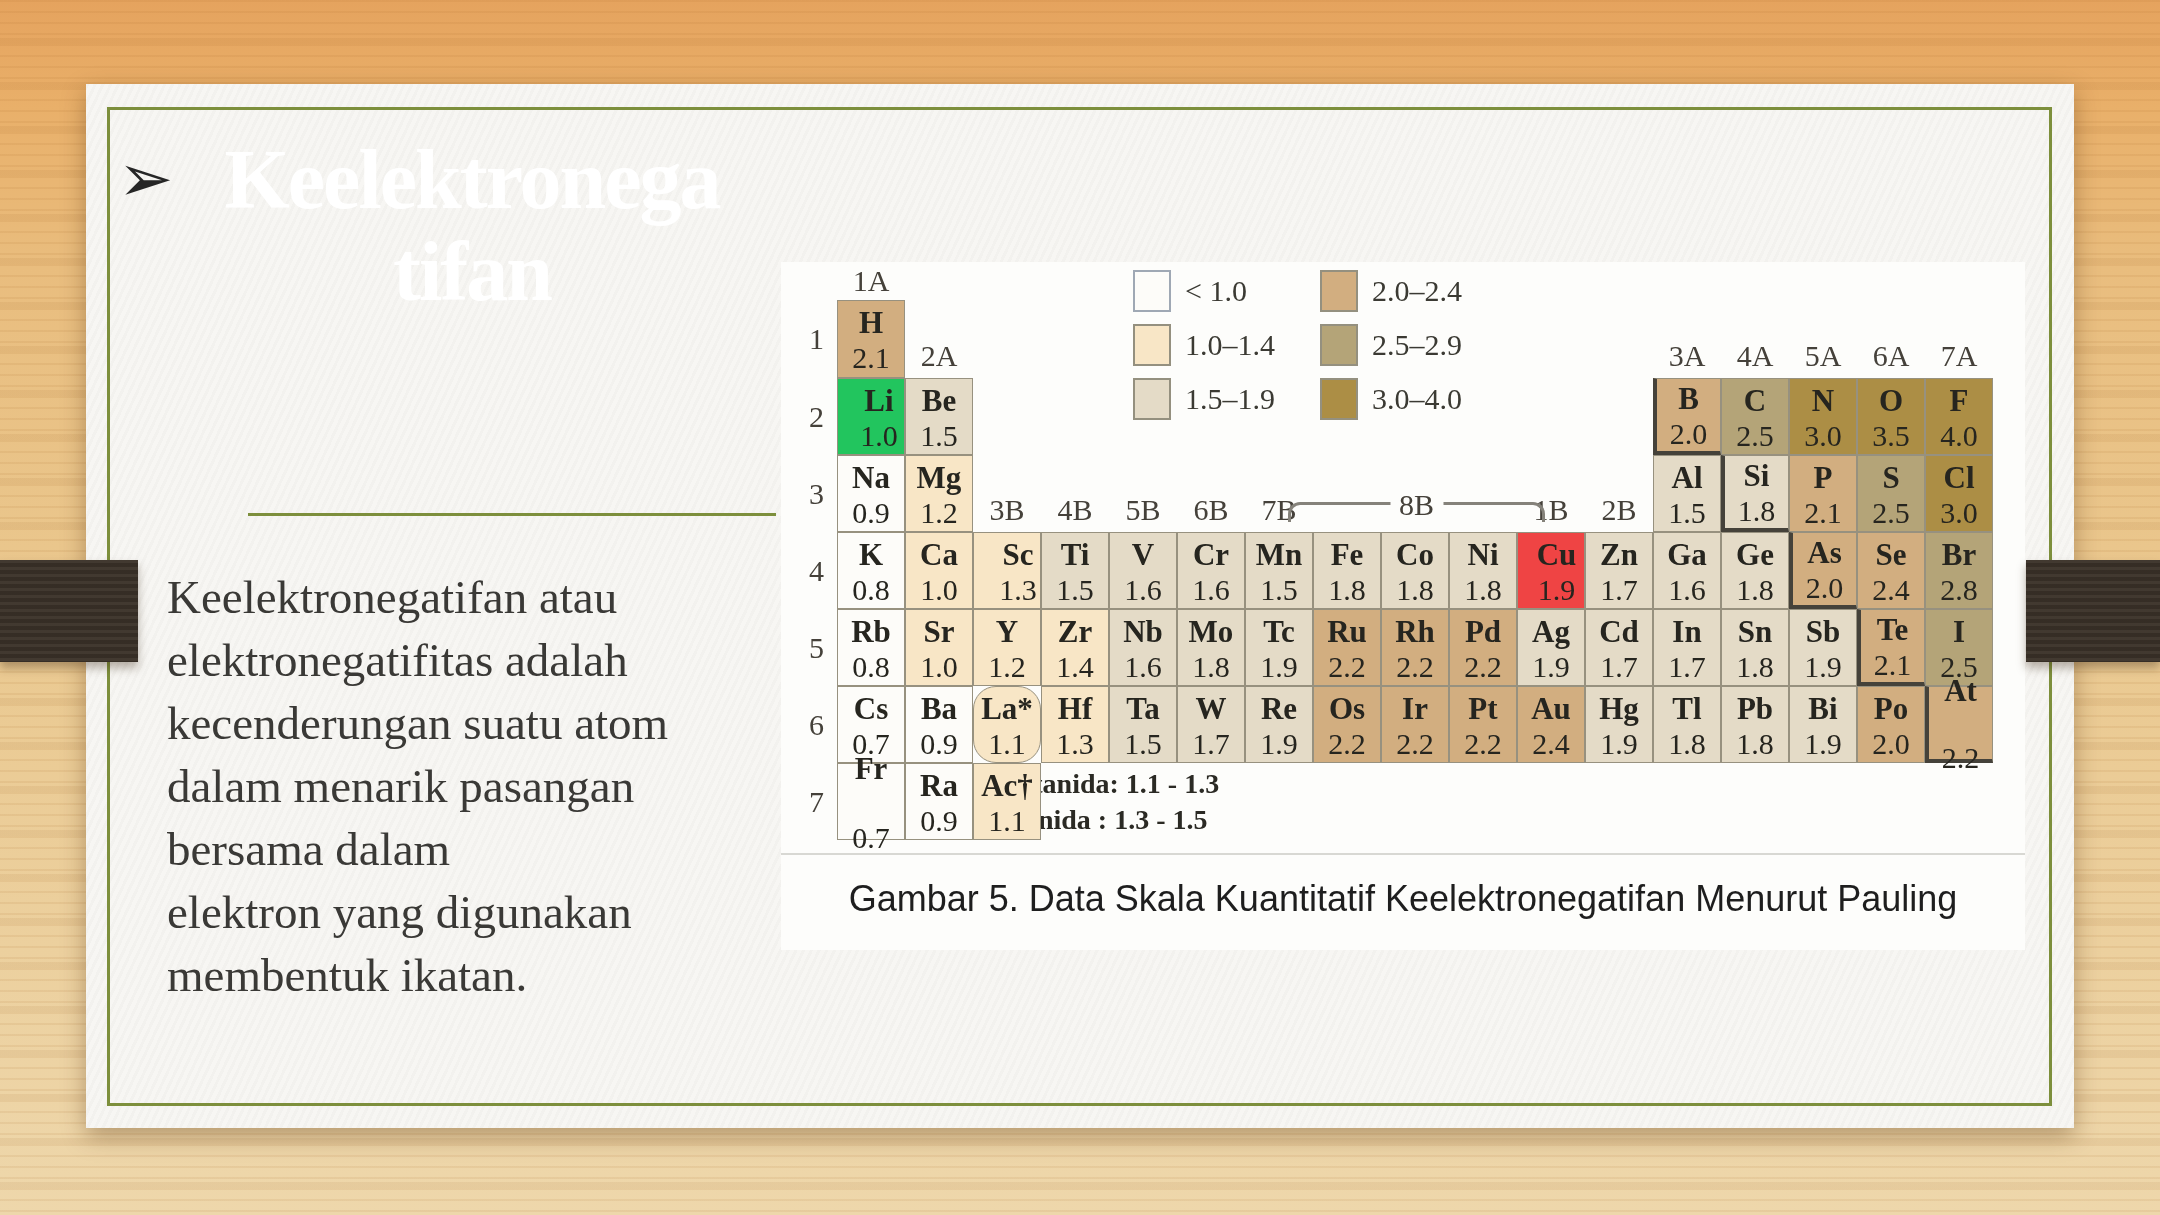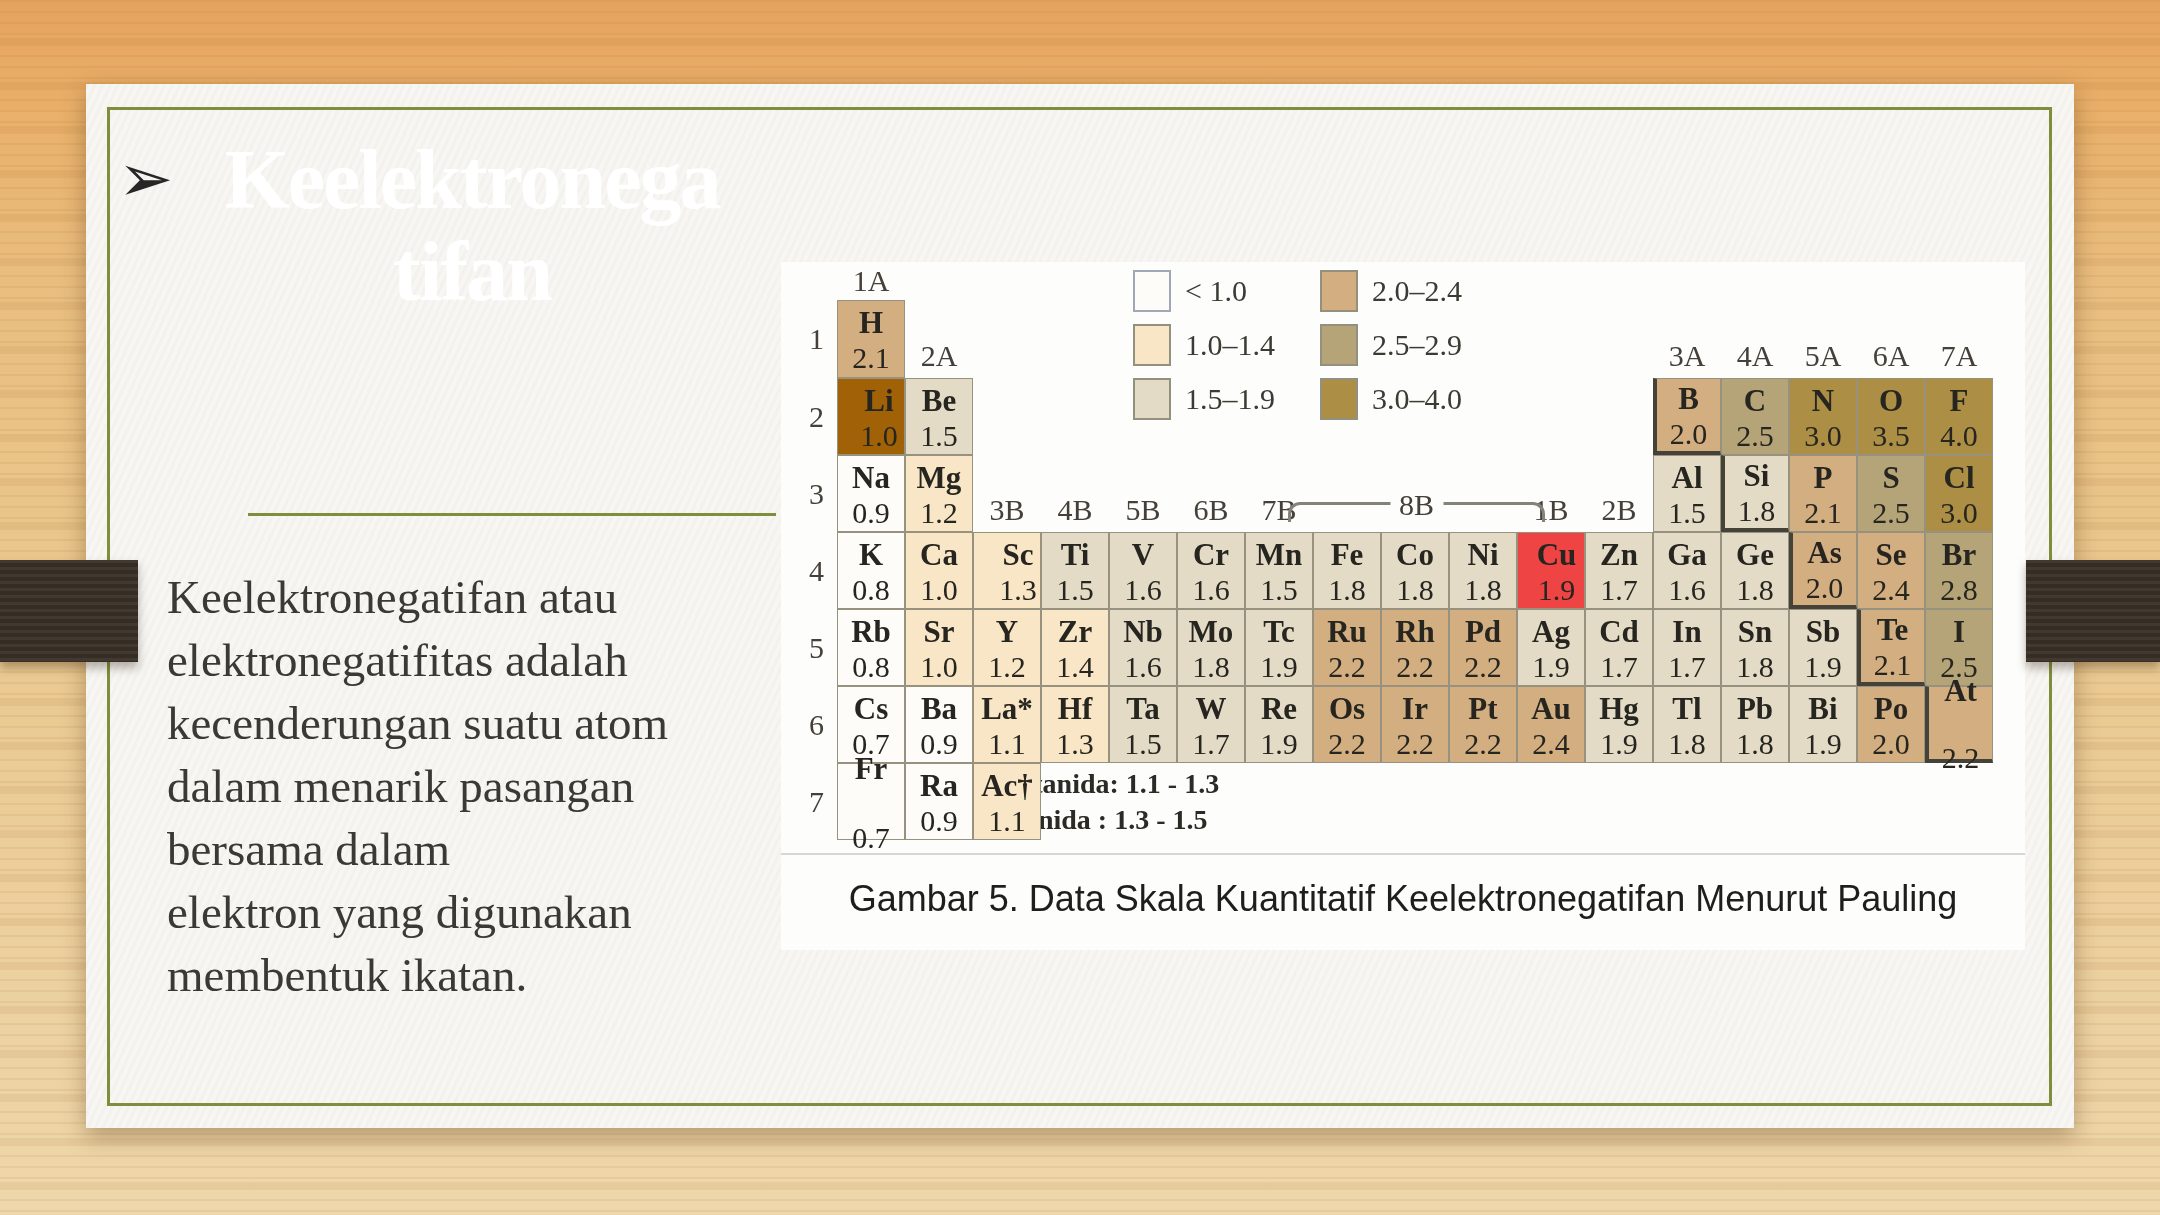--- a/index.html
+++ b/index.html
@@ -119,21 +119,21 @@
         <div class="glabel" style="grid-area: 4 / 5;">4B</div>
         <div class="glabel" style="grid-area: 4 / 6;">5B</div>
         <div class="glabel" style="grid-area: 4 / 7;">6B</div>
         <div class="glabel" style="grid-area: 4 / 8;">7B</div>
         <div class="glabel" style="grid-area: 4 / 12;">1B</div>
         <div class="glabel" style="grid-area: 4 / 13;">2B</div>
         <div class="ecell" style="grid-area: 2 / 2; background: rgb(210, 174, 128);">
           <div class="sym">H</div>
           <div class="val">2.1</div>
         </div>
-        <div class="ecell" style="grid-area: 3 / 2; background: #a16207; padding-left: 16px;">
+        <div class="ecell" style="grid-area: 3 / 2; background: #22c55e; padding-left: 16px;">
           <div class="sym">Li</div>
           <div class="val">1.0</div>
         </div>
         <div class="ecell" style="grid-area: 3 / 3; background: rgb(228, 219, 199);">
           <div class="sym">Be</div>
           <div class="val">1.5</div>
         </div>
         <div class="ecell stair" style="grid-area: 3 / 14; background: rgb(210, 174, 128);">
           <div class="sym">B</div>
           <div class="val">2.0</div>
@@ -319,21 +319,21 @@
           <div class="val">2.5</div>
         </div>
         <div class="ecell" style="grid-area: 7 / 2; background: rgb(253, 252, 249);">
           <div class="sym">Cs</div>
           <div class="val">0.7</div>
         </div>
         <div class="ecell" style="grid-area: 7 / 3; background: rgb(253, 252, 249);">
           <div class="sym">Ba</div>
           <div class="val">0.9</div>
         </div>
-        <div class="ecell" style="grid-area: 7 / 4; background: rgb(248, 230, 198);">
+        <div class="ecell" style="grid-area: 7 / 4; background: rgb(248, 230, 198); border-radius: 23px;">
           <div class="sym">La*</div>
           <div class="val">1.1</div>
         </div>
         <div class="ecell" style="grid-area: 7 / 5; background: rgb(248, 230, 198);">
           <div class="sym">Hf</div>
           <div class="val">1.3</div>
         </div>
         <div class="ecell" style="grid-area: 7 / 6; background: rgb(228, 219, 199);">
           <div class="sym">Ta</div>
           <div class="val">1.5</div>

